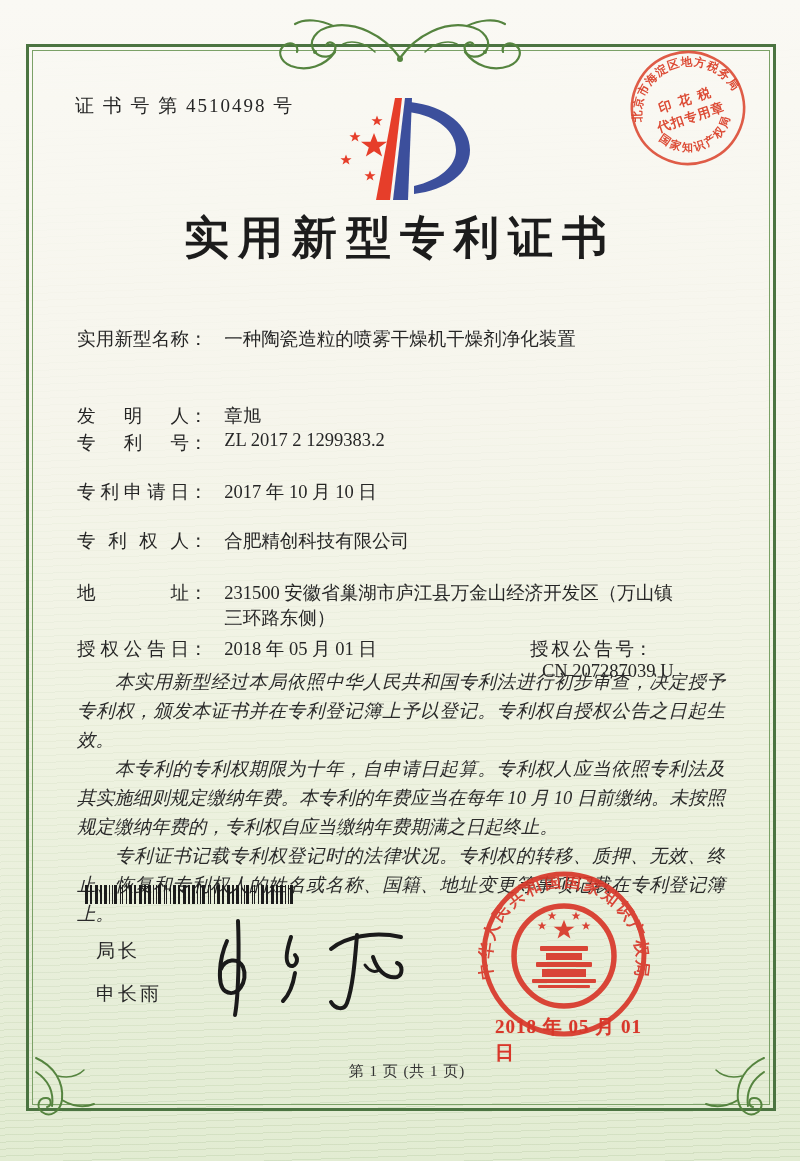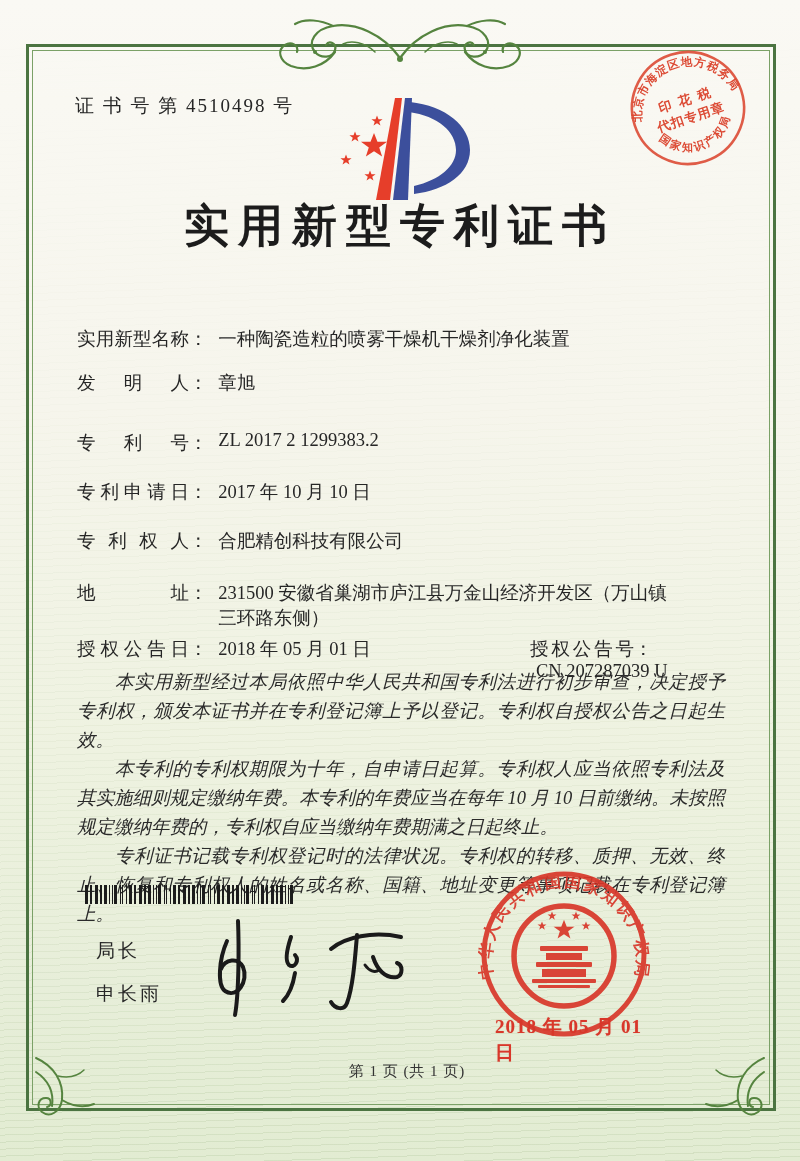--- a/index.html
+++ b/index.html
@@ -11,26 +11,26 @@
   .waves{
     position:absolute;inset:0;pointer-events:none;
     background:repeating-linear-gradient(178deg,rgba(125,160,100,0.16) 0 1px,transparent 1px 7px);
     -webkit-mask-image:linear-gradient(180deg,rgba(0,0,0,0) 0%,rgba(0,0,0,.12) 35%,rgba(0,0,0,.5) 75%,rgba(0,0,0,.95) 100%);
     mask-image:linear-gradient(180deg,rgba(0,0,0,0) 0%,rgba(0,0,0,.12) 35%,rgba(0,0,0,.5) 75%,rgba(0,0,0,.95) 100%);
   }
   .frame{position:absolute;left:26px;top:44px;right:24px;bottom:50px;border:3px solid #4b7441;}
   .frame-inner{position:absolute;inset:3px;border:1px solid #7ba167;}
   .certno{position:absolute;left:75px;top:93px;font-size:19px;color:#262626;letter-spacing:2px;}
   .logo{position:absolute;left:318px;top:88px;}
-  .title{position:absolute;left:0;top:196px;width:800px;text-align:center;
+  .title{position:absolute;left:0;top:208px;width:800px;text-align:center;
     font-size:45px;font-weight:bold;color:#1c1c1c;letter-spacing:9px;font-family:"Liberation Serif","DejaVu Serif",serif;}
   .field-row{position:absolute;left:77px;width:650px;font-size:18.5px;color:#262626;}
   .flabel{display:inline-block;width:112px;text-align:justify;text-align-last:justify;vertical-align:top;font-family:Liberation Mono, monospace;}
   .colon{vertical-align:top;}
-  .fvalue{display:inline-block;vertical-align:top;margin-left:6px;max-width:505px;}
+  .fvalue{display:inline-block;vertical-align:top;margin-left:12px;max-width:505px;}
   .grant-right{position:absolute;left:453px;top:0;font-size:18.5px;}
   .grant-right .flabel{width:104px;}
   .paras{position:absolute;left:77px;top:668px;width:648px;font-size:18.5px;line-height:29px;
     color:#2a2a2a;text-align:justify;}
   .paras p{margin:0;text-indent:38px;font-style:italic;}
   .barcode{position:absolute;left:85px;top:885px;}
   .signer{position:absolute;left:88px;top:938px;font-size:19px;color:#262626;letter-spacing:3px;}
   .signer div{margin-bottom:17px;margin-left:8px;}
   .signature{position:absolute;left:205px;top:915px;}
   .seal-top{position:absolute;left:628px;top:48px;transform:rotate(-18deg);}
@@ -103,21 +103,21 @@
 
     <path fill="#3c4f9c" d="M92,14 C128,18 152,38 152,62 C152,86 128,102 96,106 L96,98 C122,92 138,78 138,62 C138,44 120,28 91,24 Z"></path>
   </svg>
 
   <div class="title">实用新型专利证书</div>
 
   <div class="field-row" style="top:326px">
     <span class="flabel">实用新型名称</span><span class="colon">：</span>
     <span class="fvalue">一种陶瓷造粒的喷雾干燥机干燥剂净化装置</span>
   </div>
-  <div class="field-row" style="top:370px">
+  <div class="field-row" style="top:403px">
     <span class="flabel">发明人</span><span class="colon">：</span>
     <span class="fvalue">章旭</span>
   </div>
   <div class="field-row" style="top:430px">
     <span class="flabel">专利号</span><span class="colon">：</span>
     <span class="fvalue">ZL 2017 2 1299383.2</span>
   </div>
   <div class="field-row" style="top:479px">
     <span class="flabel">专利申请日</span><span class="colon">：</span>
     <span class="fvalue">2017 年 10 月 10 日</span>

